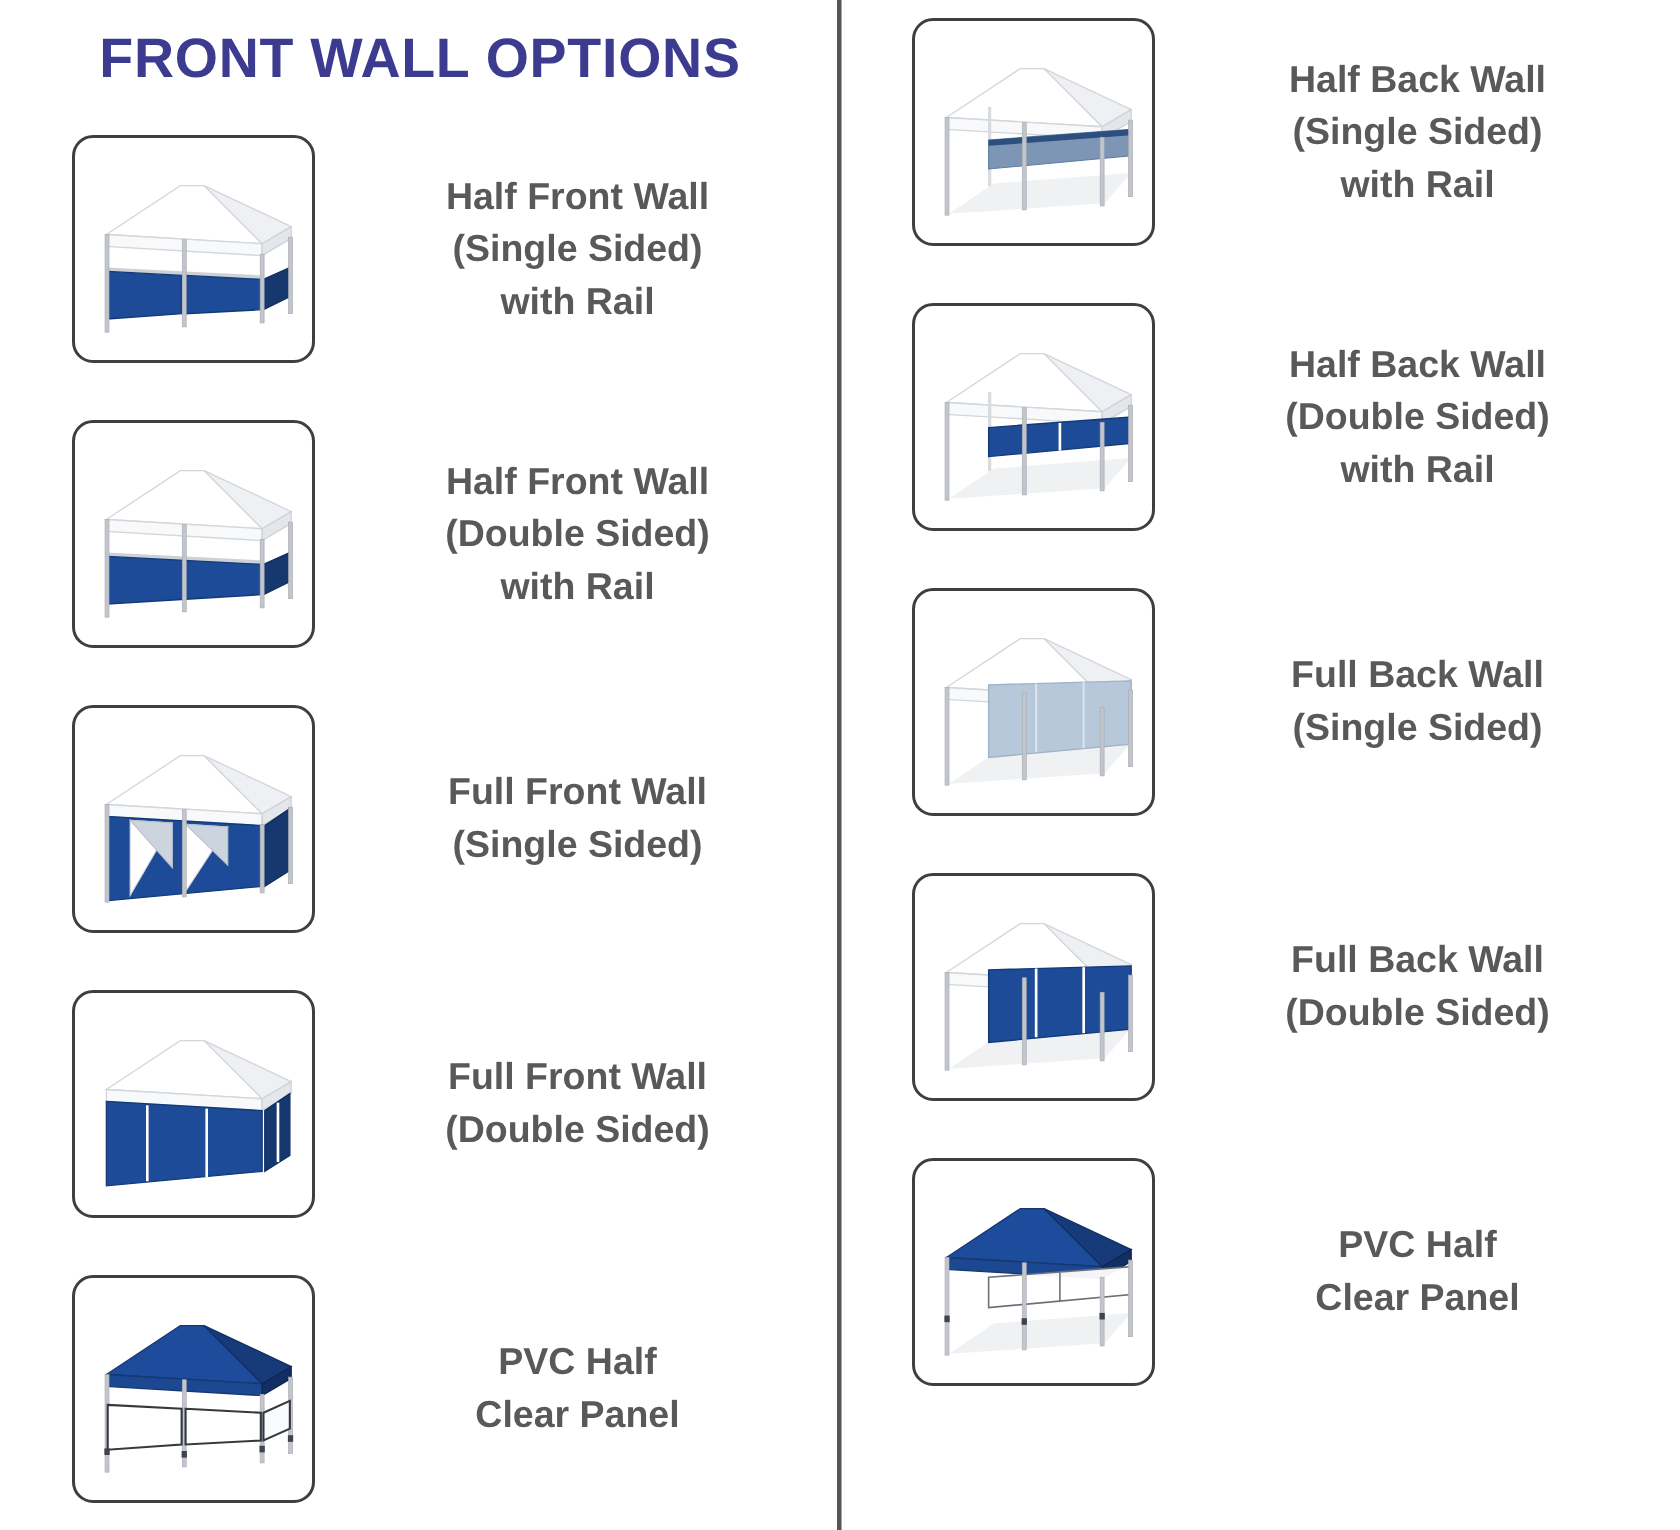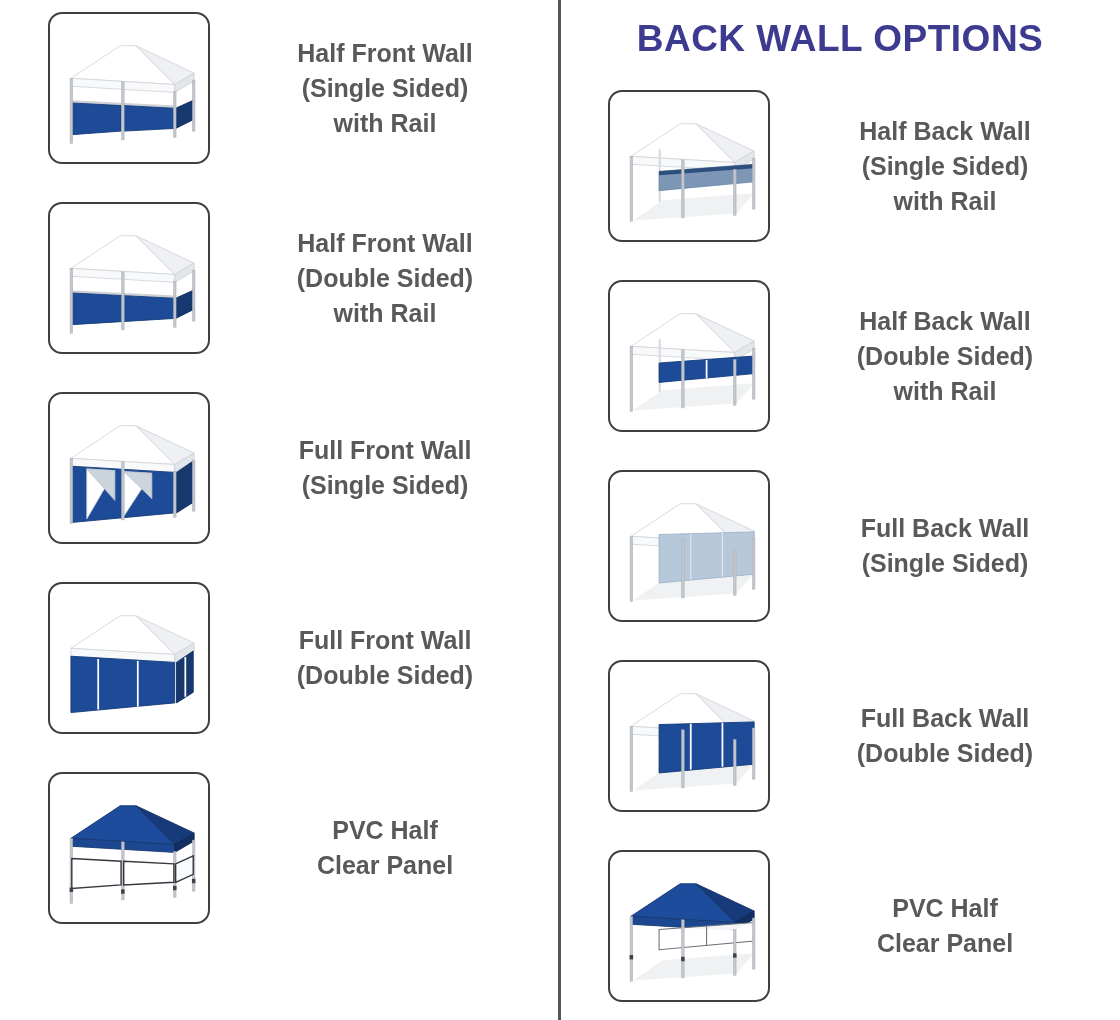--- a/index.html
+++ b/index.html
@@ -173,20 +173,21 @@
       <rect class="knob" x="12.5" y="108" width="4" height="5"></rect>
       <rect class="knob" x="71" y="110" width="4" height="5"></rect>
       <rect class="knob" x="130" y="106" width="4" height="5"></rect>
     </symbol>
   </defs>
 </svg>
 
 <div class="wrap">
 
   <div class="col">
+    <h1 class="col-title">FRONT WALL OPTIONS</h1>
 
     <div class="row">
       <div class="card">
         <svg viewBox="0 0 160 150">
             <use href="#t-hfs"></use>
           </svg>
       </div>
       <div class="lbl">Half Front Wall
 (Single Sided)
 with Rail</div>
@@ -228,21 +229,20 @@
         <svg viewBox="0 0 160 150">
             <use href="#t-pvcf"></use>
           </svg>
       </div>
       <div class="lbl">PVC Half
 Clear Panel</div>
     </div>
   </div>
 
   <div class="col">
-    <h1 class="col-title">BACK WALL OPTIONS</h1>
 
     <div class="row">
       <div class="card">
         <svg viewBox="0 0 160 150">
             <use href="#t-hbs"></use>
           </svg>
       </div>
       <div class="lbl">Half Back Wall
 (Single Sided)
 with Rail</div>

